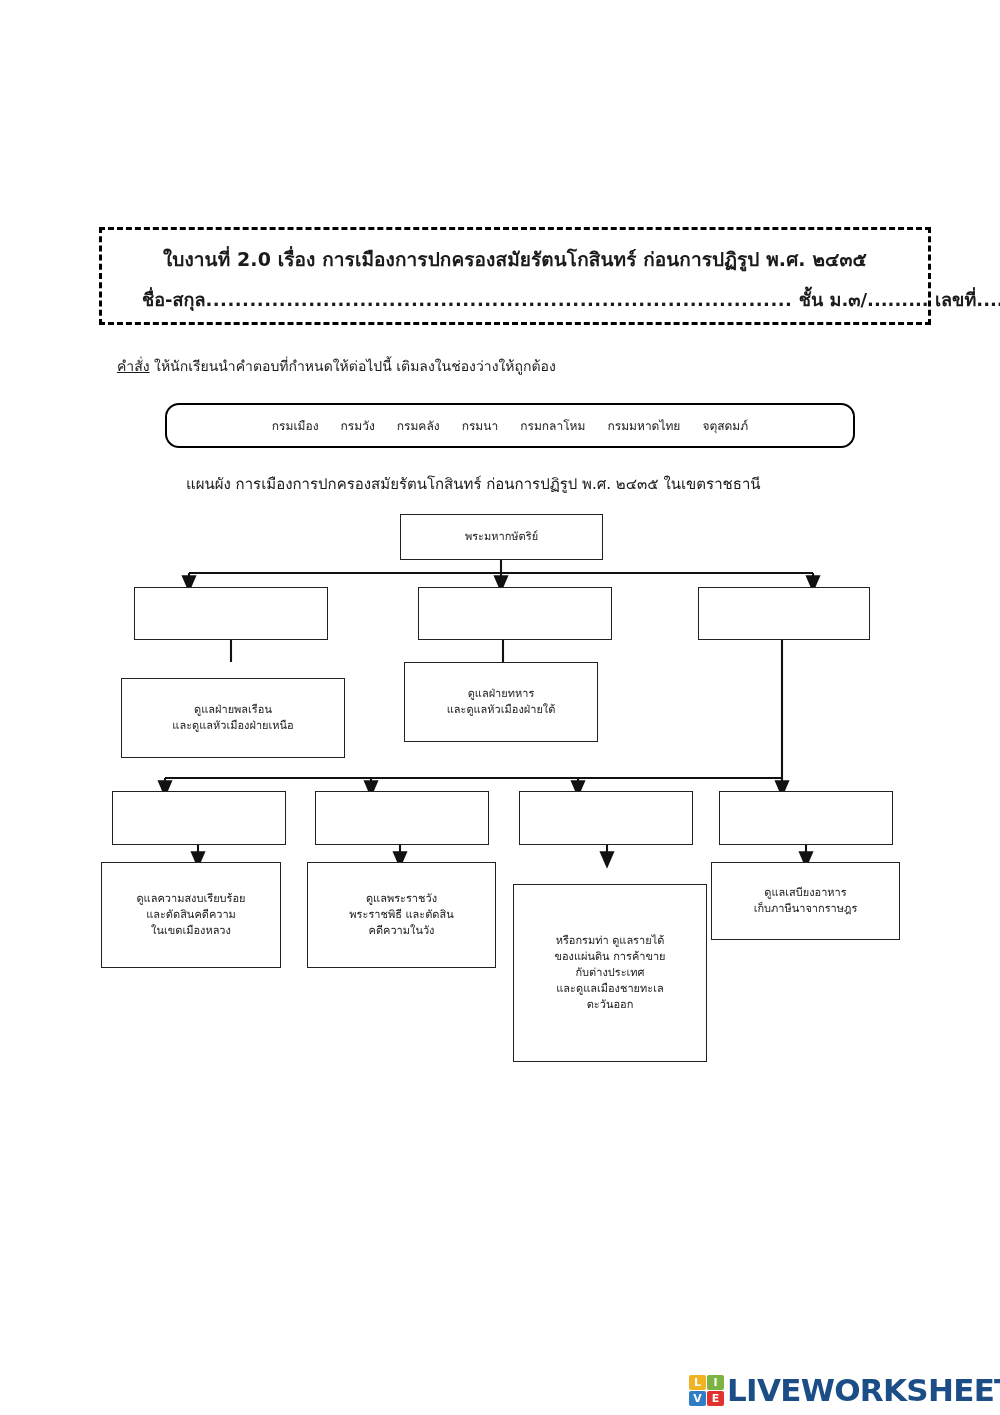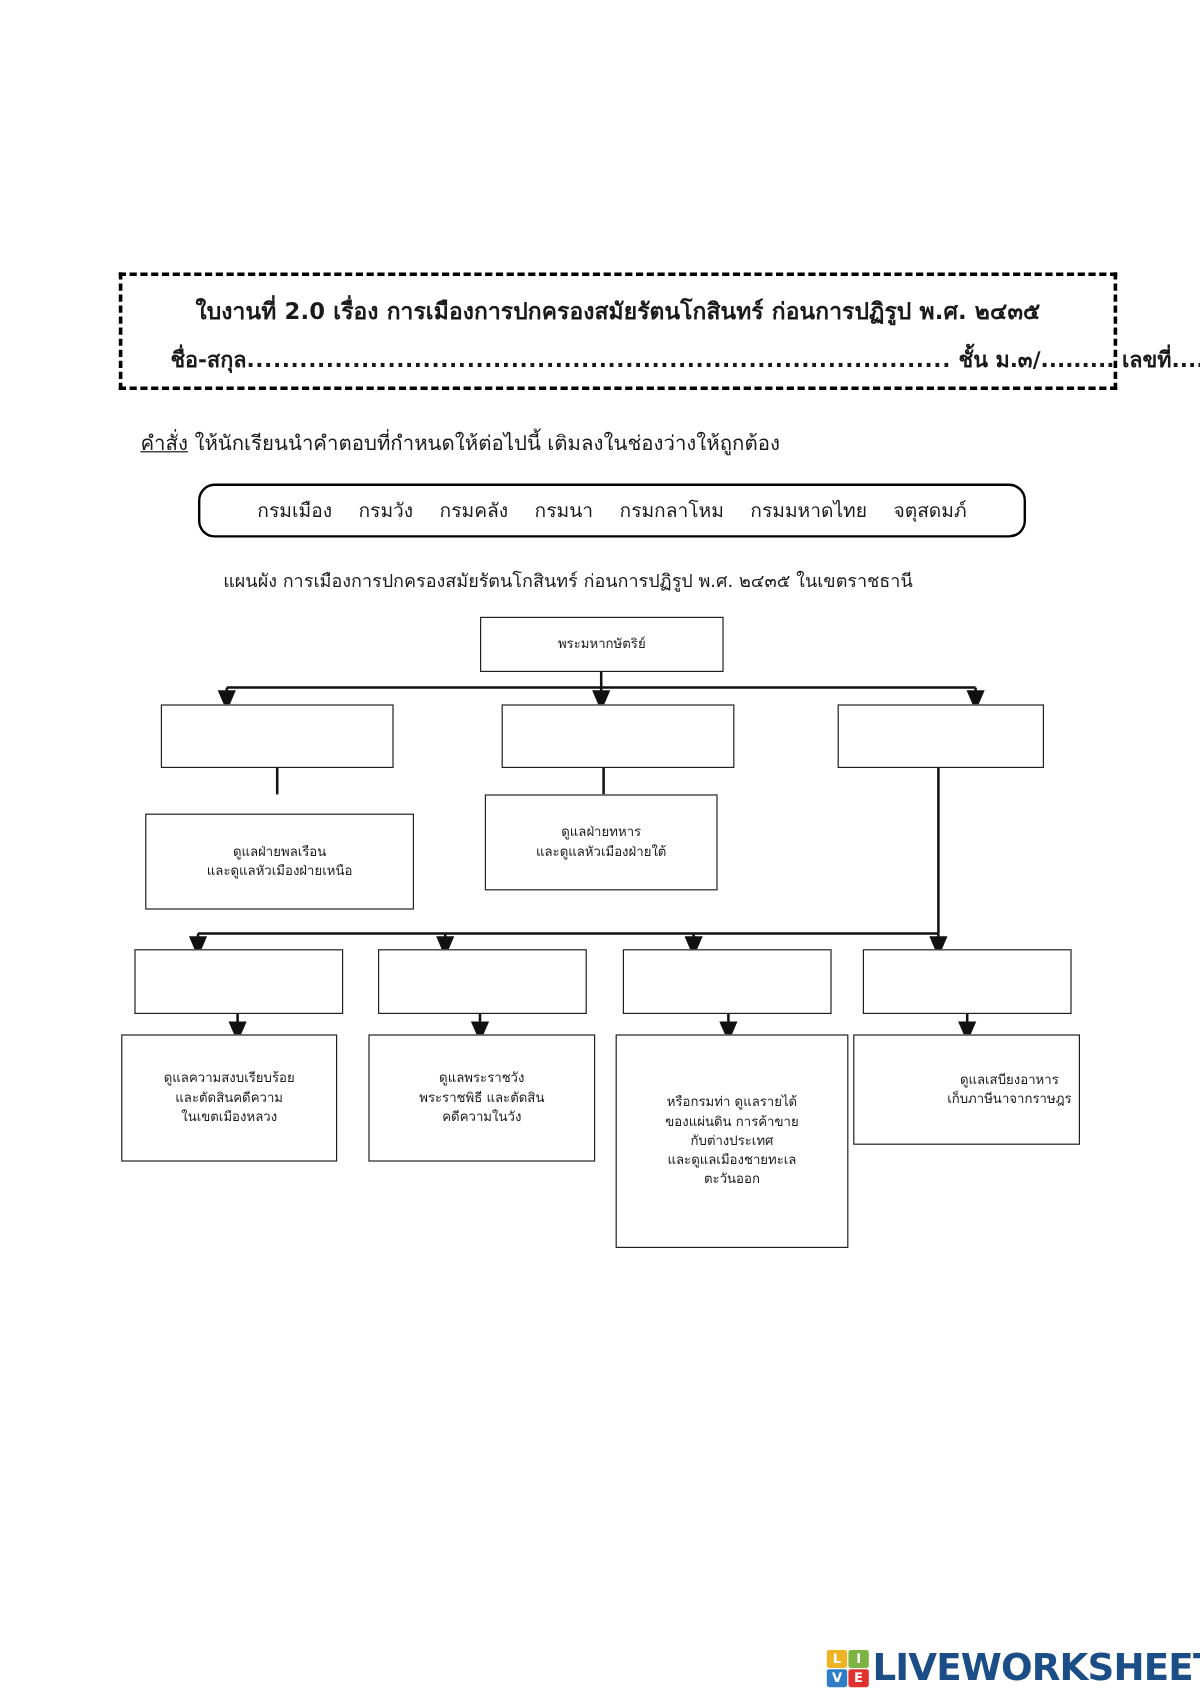--- a/index.html
+++ b/index.html
@@ -45,42 +45,42 @@
     font-weight: bold;
     white-space: nowrap;
   }
   .dots-long { letter-spacing: 0.5px; }
 
   
   .instruction {
     position: absolute;
     left: 117px;
     top: 355px;
-    font-size: 17px;
+    font-size: 14px;
     white-space: nowrap;
   }
   .instruction .kw {
     text-decoration: underline;
   }
 
   
   .wordbank {
     position: absolute;
     left: 165px;
     top: 403px;
     width: 690px;
     height: 45px;
     border: 2px solid #000000;
     border-radius: 14px;
     box-sizing: border-box;
     display: flex;
     align-items: center;
     justify-content: center;
     gap: 22px;
-    font-size: 16px;
+    font-size: 12px;
   }
 
   
   .chart-title {
     position: absolute;
     left: 186px;
     top: 472px;
     font-size: 15px;
     white-space: nowrap;
   }
@@ -258,28 +258,28 @@
   <div class="node" style="left:101px; top:862px; width:180px; height:106px;">
     <span class="node-text">ดูแลความสงบเรียบร้อย
 และตัดสินคดีความ
 ในเขตเมืองหลวง</span>
   </div>
   <div class="node" style="left:307px; top:862px; width:189px; height:106px;">
     <span class="node-text">ดูแลพระราชวัง
 พระราชพิธี และตัดสิน
 คดีความในวัง</span>
   </div>
-  <div class="node" style="left:513px; top:862px; width:194px; height:178px;">
+  <div class="node" style="left:513px; top:884px; width:194px; height:178px;">
     <span class="node-text">หรือกรมท่า ดูแลรายได้
 ของแผ่นดิน การค้าขาย
 กับต่างประเทศ
 และดูแลเมืองชายทะเล
 ตะวันออก</span>
   </div>
-  <div class="node" style="left:711px; top:862px; width:189px; height:92px;justify-content:flex-end;">
+  <div class="node" style="left:711px; top:862px; width:189px; height:78px;">
     <span class="node-text">ดูแลเสบียงอาหาร
 เก็บภาษีนาจากราษฎร</span>
   </div>
 </div>
 
 <div class="logo">
   <div class="logo-tiles">
     <span class="tile l">L</span>
     <span class="tile i">I</span>
     <span class="tile v">V</span>

